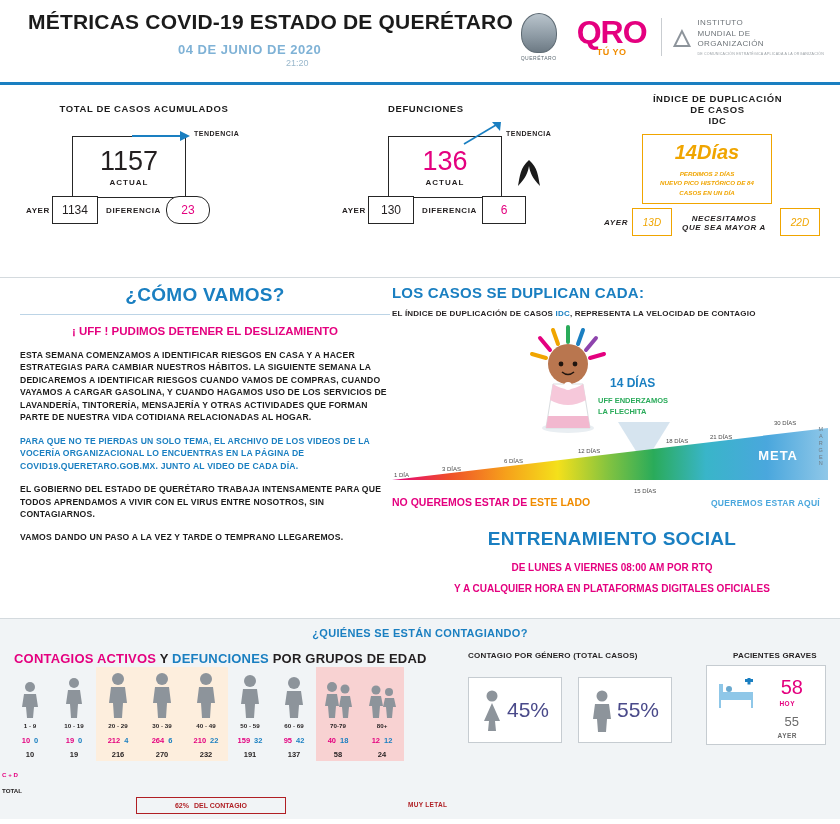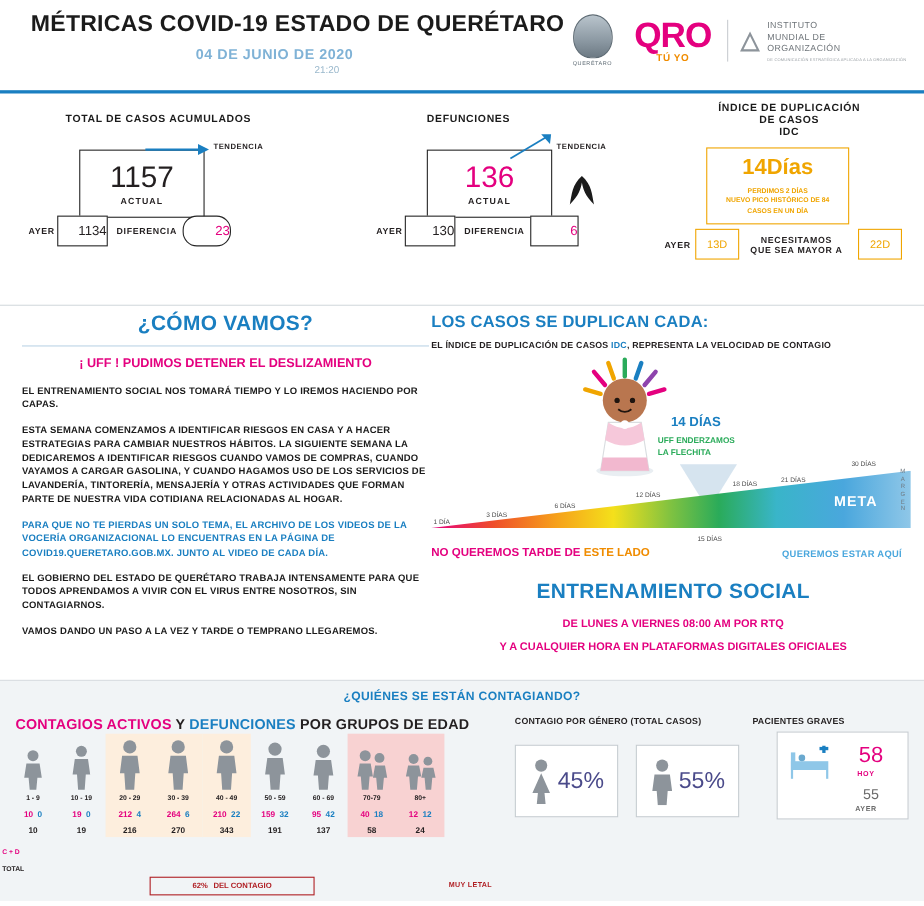--- a/index.html
+++ b/index.html
@@ -25,21 +25,21 @@
   .rule{height:3px;background:#1a7fc1;margin:0 0 0 0;}
 
   
   .metrics{position:relative;height:192px;border-bottom:1px solid #d4dade;}
   .m-title{font-size:9.5px;font-weight:bold;letter-spacing:.6px;text-align:center;color:#1b1b1b;}
   .m-block{position:absolute;}
   .bigbox{border:1px solid #262626;background:#fff;display:flex;flex-direction:column;align-items:center;justify-content:center;}
   .bignum{font-size:27px;font-weight:normal;line-height:1;}
   .bignum.pink{color:#e4007f;}
   .actual{font-size:8px;font-weight:bold;letter-spacing:1px;margin-top:3px;}
-  .smallbox{border:1px solid #262626;background:#fff;display:flex;align-items:center;justify-content:flex-end;font-size:12px;}
+  .smallbox{border:1px solid #262626;background:#fff;display:flex;align-items:center;justify-content:center;font-size:12px;}
   .lbl{font-size:8px;font-weight:bold;letter-spacing:.6px;}
   .tend{font-size:7px;font-weight:bold;letter-spacing:.5px;}
   .pinknum{color:#e4007f;}
 
   .idcbox{border:1px solid #f0a500;background:#fff;display:flex;flex-direction:column;align-items:center;justify-content:center;}
   .idc-days{font-size:20px;font-weight:bold;color:#f0a500;}
   .idc-note{font-size:6.2px;font-weight:bold;color:#f0a500;line-height:1.5;text-align:center;}
   .idc-small{border:1px solid #f0a500;background:#fff;color:#f0a500;font-size:10px;display:flex;align-items:center;justify-content:center;}
 
   
@@ -74,21 +74,21 @@
   .ent .l1{font-size:10px;font-weight:bold;color:#e4007f;margin-top:12px;}
   .ent .l2{font-size:10px;font-weight:bold;color:#e4007f;margin-top:10px;}
 
   
   .bottom{position:relative;height:200px;background:#f1f4f6;}
   .b-title{text-align:center;font-size:11px;font-weight:bold;color:#1a7fc1;padding-top:8px;letter-spacing:.3px;}
   .b-sub{position:absolute;left:14px;top:32px;font-size:13px;font-weight:bold;letter-spacing:.2px;}
   .b-sub .a{color:#e4007f;}
   .b-sub .d{color:#1a7fc1;}
   .gen-title{position:absolute;left:468px;top:32px;font-size:8px;font-weight:bold;letter-spacing:.2px;}
-  .grav-title{position:absolute;left:684px;top:32px;font-size:8px;font-weight:bold;letter-spacing:.2px;}
+  .grav-title{position:absolute;left:733px;top:32px;font-size:8px;font-weight:bold;letter-spacing:.2px;}
 
   .agetable{position:absolute;left:8px;top:48px;display:flex;}
   .agecol{width:44px;display:flex;flex-direction:column;align-items:center;}
   .agecol .top{height:52px;display:flex;align-items:flex-end;justify-content:center;width:100%;}
   .agecol .rng{font-size:6.2px;font-weight:bold;margin:3px 0 4px 0;}
   .agecol .cd{font-size:7.5px;font-weight:bold;height:14px;display:flex;align-items:center;justify-content:center;gap:4px;width:100%;}
   .agecol .tot{font-size:7.5px;font-weight:bold;height:14px;display:flex;align-items:center;justify-content:center;width:100%;}
   .tintA{background:#fdeedd;}
   .tintB{background:#f8d2d2;}
   .rowlbl{position:absolute;left:2px;font-size:6.2px;font-weight:bold;}
@@ -189,21 +189,21 @@
         <div class="smallbox" style="position:absolute;left:152px;top:82px;width:42px;height:26px;">
           <span class="pinknum">6</span>
         </div>
       </div>
     </div>
 
     <div class="m-block" style="left:600px;top:8px;width:235px;">
       <div class="m-title">ÍNDICE DE DUPLICACIÓN</div>
       <div class="m-title">DE CASOS</div>
       <div class="m-title">IDC</div>
-      <div style="position:relative;height:130px;">
+      <div style="position:relative;height:130px;font-style:italic;">
         <div class="idcbox" style="position:absolute;left:42px;top:8px;width:128px;height:68px;">
           <div class="idc-days">14Días</div>
           <div class="idc-note" style="margin-top:5px;">
             <div>PERDIMOS 2 DÍAS</div>
             <div>NUEVO PICO HISTÓRICO DE 84</div>
             <div>CASOS EN UN DÍA</div>
           </div>
         </div>
         <div class="lbl" style="position:absolute;left:4px;top:92px;">AYER</div>
         <div class="idc-small" style="position:absolute;left:32px;top:82px;width:38px;height:26px;">
@@ -219,21 +219,20 @@
       </div>
     </div>
   </div>
 
   <div class="middle">
 
     <div class="col-left">
       <div class="h-como">¿CÓMO VAMOS?</div>
       <div class="sep"></div>
       <div class="uff">¡ UFF ! PUDIMOS DETENER EL DESLIZAMIENTO</div>
-      <div class="para">EL ENTRENAMIENTO SOCIAL NOS TOMARÁ TIEMPO Y LO IREMOS HACIENDO POR CAPAS.</div>
       <div class="para">ESTA SEMANA COMENZAMOS A IDENTIFICAR RIESGOS EN CASA Y A HACER ESTRATEGIAS PARA CAMBIAR NUESTROS HÁBITOS. LA SIGUIENTE SEMANA LA DEDICAREMOS A IDENTIFICAR RIESGOS CUANDO VAMOS DE COMPRAS, CUANDO VAYAMOS A CARGAR GASOLINA, Y CUANDO HAGAMOS USO DE LOS SERVICIOS DE LAVANDERÍA, TINTORERÍA, MENSAJERÍA Y OTRAS ACTIVIDADES QUE FORMAN PARTE DE NUESTRA VIDA COTIDIANA RELACIONADAS AL HOGAR.</div>
       <div class="para blue">PARA QUE NO TE PIERDAS UN SOLO TEMA, EL ARCHIVO DE LOS VIDEOS DE LA VOCERÍA ORGANIZACIONAL LO ENCUENTRAS EN LA PÁGINA DE COVID19.QUERETARO.GOB.MX. JUNTO AL VIDEO DE CADA DÍA.</div>
       <div class="para">EL GOBIERNO DEL ESTADO DE QUERÉTARO TRABAJA INTENSAMENTE PARA QUE TODOS APRENDAMOS A VIVIR CON EL VIRUS ENTRE NOSOTROS, SIN CONTAGIARNOS.</div>
       <div class="para">VAMOS DANDO UN PASO A LA VEZ Y TARDE O TEMPRANO LLEGAREMOS.</div>
     </div>
 
     <div class="col-right">
       <div class="h-dup">LOS CASOS SE DUPLICAN CADA:</div>
       <div class="sub-dup">
         <span>EL ÍNDICE DE DUPLICACIÓN DE CASOS </span><span class="idcb">IDC</span><span>, REPRESENTA LA VELOCIDAD DE CONTAGIO</span>
@@ -292,21 +291,21 @@
         <div class="tick" style="left:186px;top:78px;">12 DÍAS</div>
         <div class="tick" style="left:242px;top:118px;">15 DÍAS</div>
         <div class="tick" style="left:274px;top:68px;">18 DÍAS</div>
         <div class="tick" style="left:318px;top:64px;">21 DÍAS</div>
         <div class="tick" style="left:382px;top:50px;">30 DÍAS</div>
 
         <div class="meta">META</div>
         <div class="margen">M<br>A<br>R<br>G<br>E<br>N</div>
 
         <div class="noquere">
-          <span>NO QUEREMOS TARDE DE </span><span class="o">ESTE LADO</span>
+          <span>NO QUEREMOS ESTAR DE </span><span class="o">ESTE LADO</span>
         </div>
         <div class="queremos">QUEREMOS ESTAR AQUÍ</div>
       </div>
     </div>
 
     <div class="ent">
       <h3>ENTRENAMIENTO SOCIAL</h3>
       <div class="l1">DE LUNES A VIERNES 08:00 AM POR RTQ</div>
       <div class="l2">Y A CUALQUIER HORA EN PLATAFORMAS DIGITALES OFICIALES</div>
     </div>
@@ -394,21 +393,21 @@
             <svg width="24" height="48" viewBox="0 0 24 48">
               <circle cx="12" cy="8" r="6" fill="#8d949b"></circle>
               <path d="M5 16 h14 l2 16 h-4 l-1 15 h-8 l-1-15 h-4 Z" fill="#8d949b"></path>
             </svg>
           </div>
         <div class="rng">40 - 49</div>
         <div class="cd">
             <span class="pink">210</span>
             <span class="blue">22</span>
           </div>
-        <div class="tot">343</div>
+        <div class="tot">232</div>
       </div>
 
       <div class="agecol">
         <div class="top">
             <svg width="24" height="46" viewBox="0 0 24 46">
               <circle cx="12" cy="8" r="6" fill="#8d949b"></circle>
               <path d="M5 16 h14 l2 15 h-4 l-1 14 h-8 l-1-14 h-4 Z" fill="#8d949b"></path>
             </svg>
           </div>
         <div class="rng">50 - 59</div>

